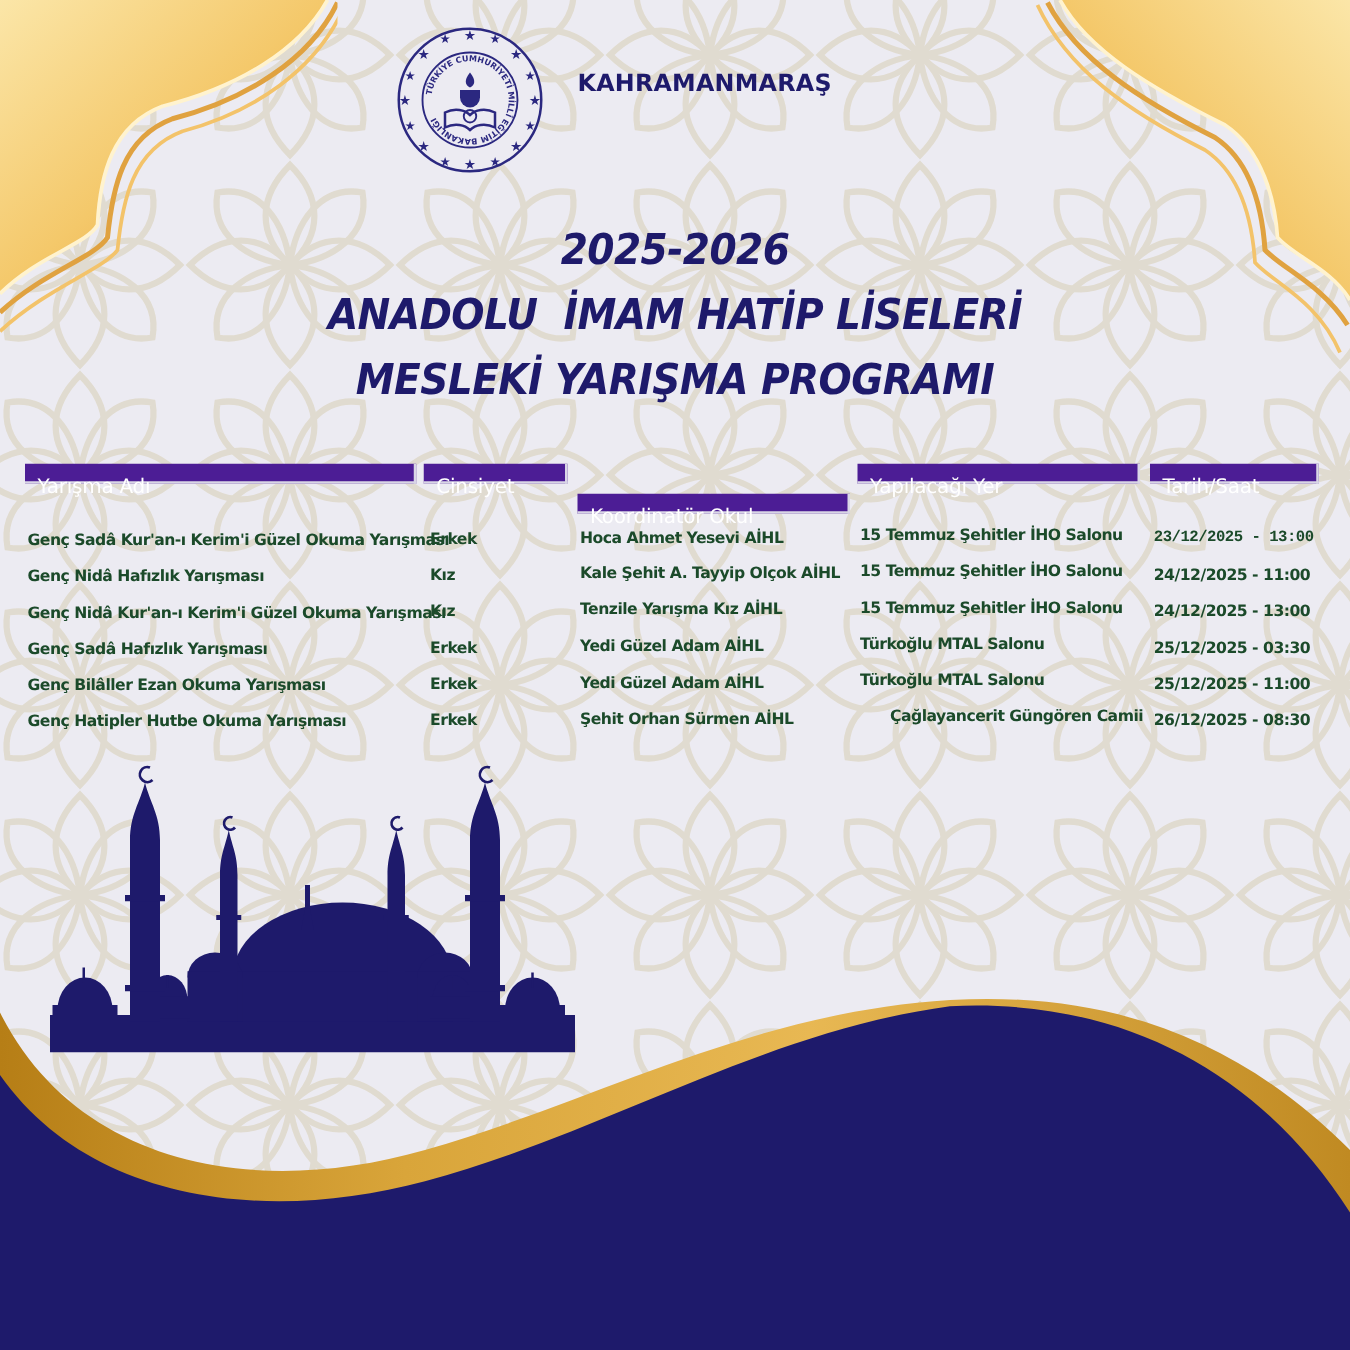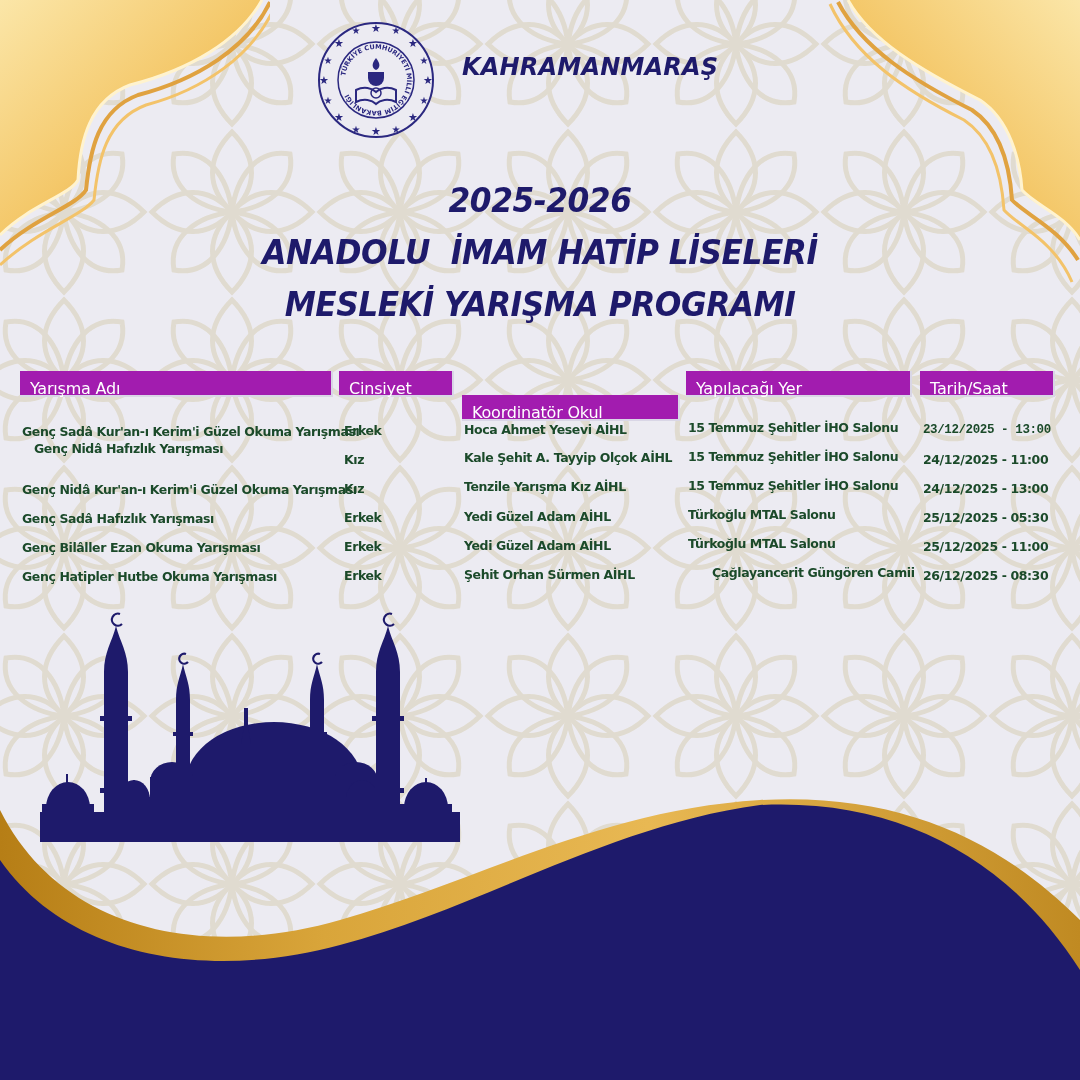--- a/index.html
+++ b/index.html
@@ -4,28 +4,28 @@
 <style>
   html, body { margin: 0; padding: 0; }
   body { width: 1080px; height: 1080px; position: relative; overflow: hidden;
          background: #ecebf2; font-family: "Liberation Sans", sans-serif; }
   .pattern { position: absolute; inset: 0; z-index: 0; }
   .corner { position: absolute; top: 0; z-index: 1; }
   .corner-left { left: 0; }
   .corner-right { right: 0; }
   .logo { position: absolute; left: 316px; top: 20px; width: 120px; height: 120px; z-index: 3; }
   .org { position: absolute; left: 462px; top: 54px; z-index: 3; color: #1e1a6b; }
-  .org-city { font-family: "DejaVu Sans", sans-serif; font-weight: bold; font-size: 24px; letter-spacing: 0.2px; line-height: 26px; font-style: italic; }
+  .org-city { font-family: "DejaVu Sans", sans-serif; font-weight: bold; font-size: 19px; letter-spacing: 0.2px; line-height: 26px; }
   .org-dept { font-family: "DejaVu Sans", sans-serif; font-size: 21px; line-height: 30px; letter-spacing: 0.3px; }
   .title { position: absolute; left: 0; right: 0; top: 174px; text-align: center; z-index: 3;
            color: #1e1a6b; font-family: "DejaVu Sans", sans-serif; font-weight: bold; font-style: italic;
            font-size: 34px; line-height: 52px; letter-spacing: -0.5px; transform: scaleX(0.92); }
   .title div { white-space: pre; }
   .table { position: absolute; left: 20px; top: 371px; z-index: 3; }
-  .hdr { position: absolute; top: 0; height: 26px; background: #a21caf; color: #ffffff;
+  .hdr { position: absolute; top: 0; height: 16px; background: #4c1d95; color: #ffffff;
          font-family: "DejaVu Sans", sans-serif; font-size: 16px; line-height: 35px;
          box-sizing: border-box; padding-left: 10px; border: 2px solid #d9d6e6; border-top: none; border-left: none;
          letter-spacing: -0.2px; }
   .cell { position: absolute; color: #1b4a2a; font-family: "DejaVu Sans", sans-serif; font-weight: bold;
           font-size: 12.5px; letter-spacing: -0.4px; white-space: nowrap; }
   .mosque { position: absolute; left: 38px; top: 612px; z-index: 2; }
   .wave { position: absolute; left: 0; top: 770px; z-index: 3; }
 </style>
 </head>
 <body>
@@ -124,37 +124,37 @@
   <div class="hdr" style="left:442px; width:218px;margin-top:24px;">Koordinatör Okul</div>
   <div class="hdr" style="left:666px; width:226px;">Yapılacağı Yer</div>
   <div class="hdr" style="left:900px; width:135px;">Tarih/Saat</div>
 
   <div class="cell" style="left:2px; top:53px;">Genç Sadâ Kur'an-ı Kerim'i Güzel Okuma Yarışması</div>
   <div class="cell" style="left:324px; top:52px;">Erkek</div>
   <div class="cell" style="left:444px; top:51px;">Hoca Ahmet Yesevi AİHL</div>
   <div class="cell" style="left:668px; top:49px;">15 Temmuz Şehitler İHO Salonu</div>
   <div class="cell" style="left:903px; top:52px;font-family:Liberation Mono, monospace;">23/12/2025 - 13:00</div>
 
-  <div class="cell" style="left:2px; top:70px;margin-left:12px;">Genç Nidâ Hafızlık Yarışması</div>
+  <div class="cell" style="left:2px; top:82px;">Genç Nidâ Hafızlık Yarışması</div>
   <div class="cell" style="left:324px; top:81px;">Kız</div>
   <div class="cell" style="left:444px; top:79px;">Kale Şehit A. Tayyip Olçok AİHL</div>
   <div class="cell" style="left:668px; top:78px;">15 Temmuz Şehitler İHO Salonu</div>
   <div class="cell" style="left:903px; top:81px;">24/12/2025 - 11:00</div>
 
   <div class="cell" style="left:2px; top:111px;">Genç Nidâ Kur'an-ı Kerim'i Güzel Okuma Yarışması</div>
   <div class="cell" style="left:324px; top:110px;">Kız</div>
   <div class="cell" style="left:444px; top:108px;">Tenzile Yarışma Kız AİHL</div>
   <div class="cell" style="left:668px; top:107px;">15 Temmuz Şehitler İHO Salonu</div>
   <div class="cell" style="left:903px; top:110px;">24/12/2025 - 13:00</div>
 
   <div class="cell" style="left:2px; top:140px;">Genç Sadâ Hafızlık Yarışması</div>
   <div class="cell" style="left:324px; top:139px;">Erkek</div>
   <div class="cell" style="left:444px; top:138px;">Yedi Güzel Adam  AİHL</div>
   <div class="cell" style="left:668px; top:136px;">Türkoğlu MTAL Salonu</div>
-  <div class="cell" style="left:903px; top:139px;">25/12/2025 - 05:30</div>
+  <div class="cell" style="left:903px; top:139px;">25/12/2025 - 03:30</div>
 
   <div class="cell" style="left:2px; top:169px;">Genç Bilâller Ezan Okuma Yarışması</div>
   <div class="cell" style="left:324px; top:168px;">Erkek</div>
   <div class="cell" style="left:444px; top:167px;">Yedi Güzel Adam  AİHL</div>
   <div class="cell" style="left:668px; top:165px;">Türkoğlu MTAL Salonu</div>
   <div class="cell" style="left:903px; top:168px;">25/12/2025 - 11:00</div>
 
   <div class="cell" style="left:2px; top:198px;">Genç Hatipler Hutbe Okuma Yarışması</div>
   <div class="cell" style="left:324px; top:197px;">Erkek</div>
   <div class="cell" style="left:444px; top:196px;">Şehit Orhan Sürmen  AİHL</div>

